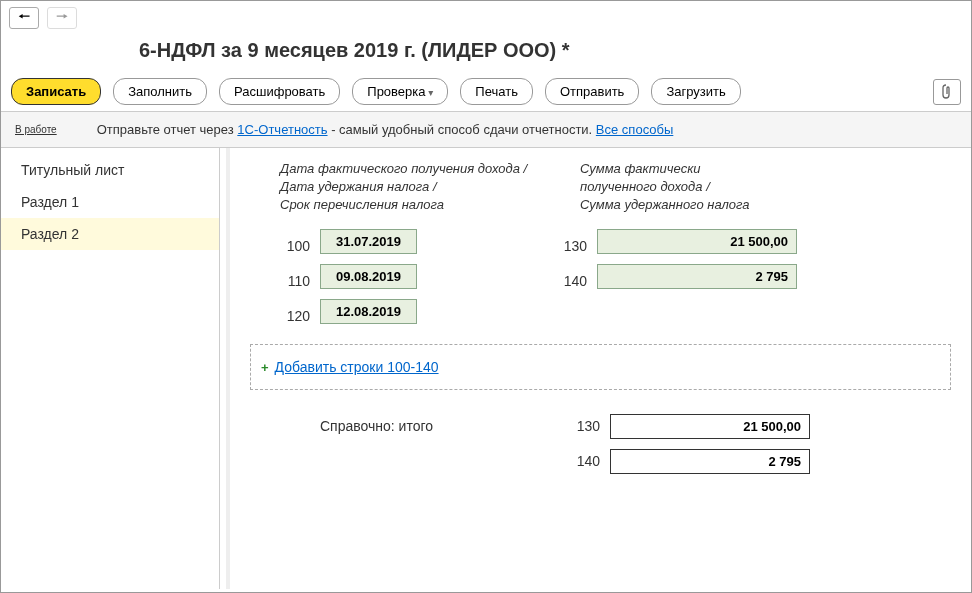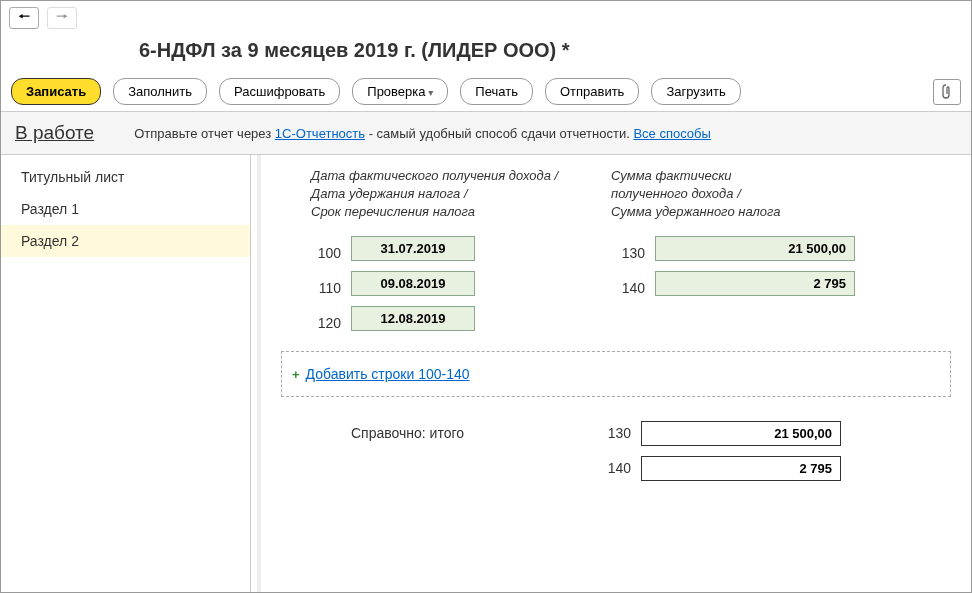--- a/index.html
+++ b/index.html
@@ -82,28 +82,28 @@
       gap: 40px;
       border-bottom: 1px solid #ccc;
     }
     .link {
       color: #0066cc;
       text-decoration: underline;
       cursor: pointer;
     }
     .status-label {
       text-decoration: underline;
-      font-size: 19px;
+      font-size: 10px;
     }
     .main {
       display: flex;
       height: calc(100% - 150px);
     }
     .sidebar {
-      width: 250px;
+      width: 219px;
       border-right: 1px solid #ccc;
       padding: 6px 0;
     }
     .sidebar-item {
       padding: 8px 20px;
       cursor: pointer;
       font-size: 14px;
     }
     .sidebar-item.active {
       background: #fffadc;
@@ -145,21 +145,21 @@
       align-items: flex-end;
       margin-bottom: 10px;
     }
     .line-num {
       width: 40px;
       text-align: right;
       padding-right: 10px;
       font-size: 14px;
     }
     .date-field {
-      width: 124px;
+      width: 97px;
       padding: 4px 8px;
       border: 1px solid #8aa88a;
       background: #e8f0e0;
       text-align: center;
       font-weight: bold;
       font-size: 13px;
     }
     .gap {
       width: 140px;
     }

